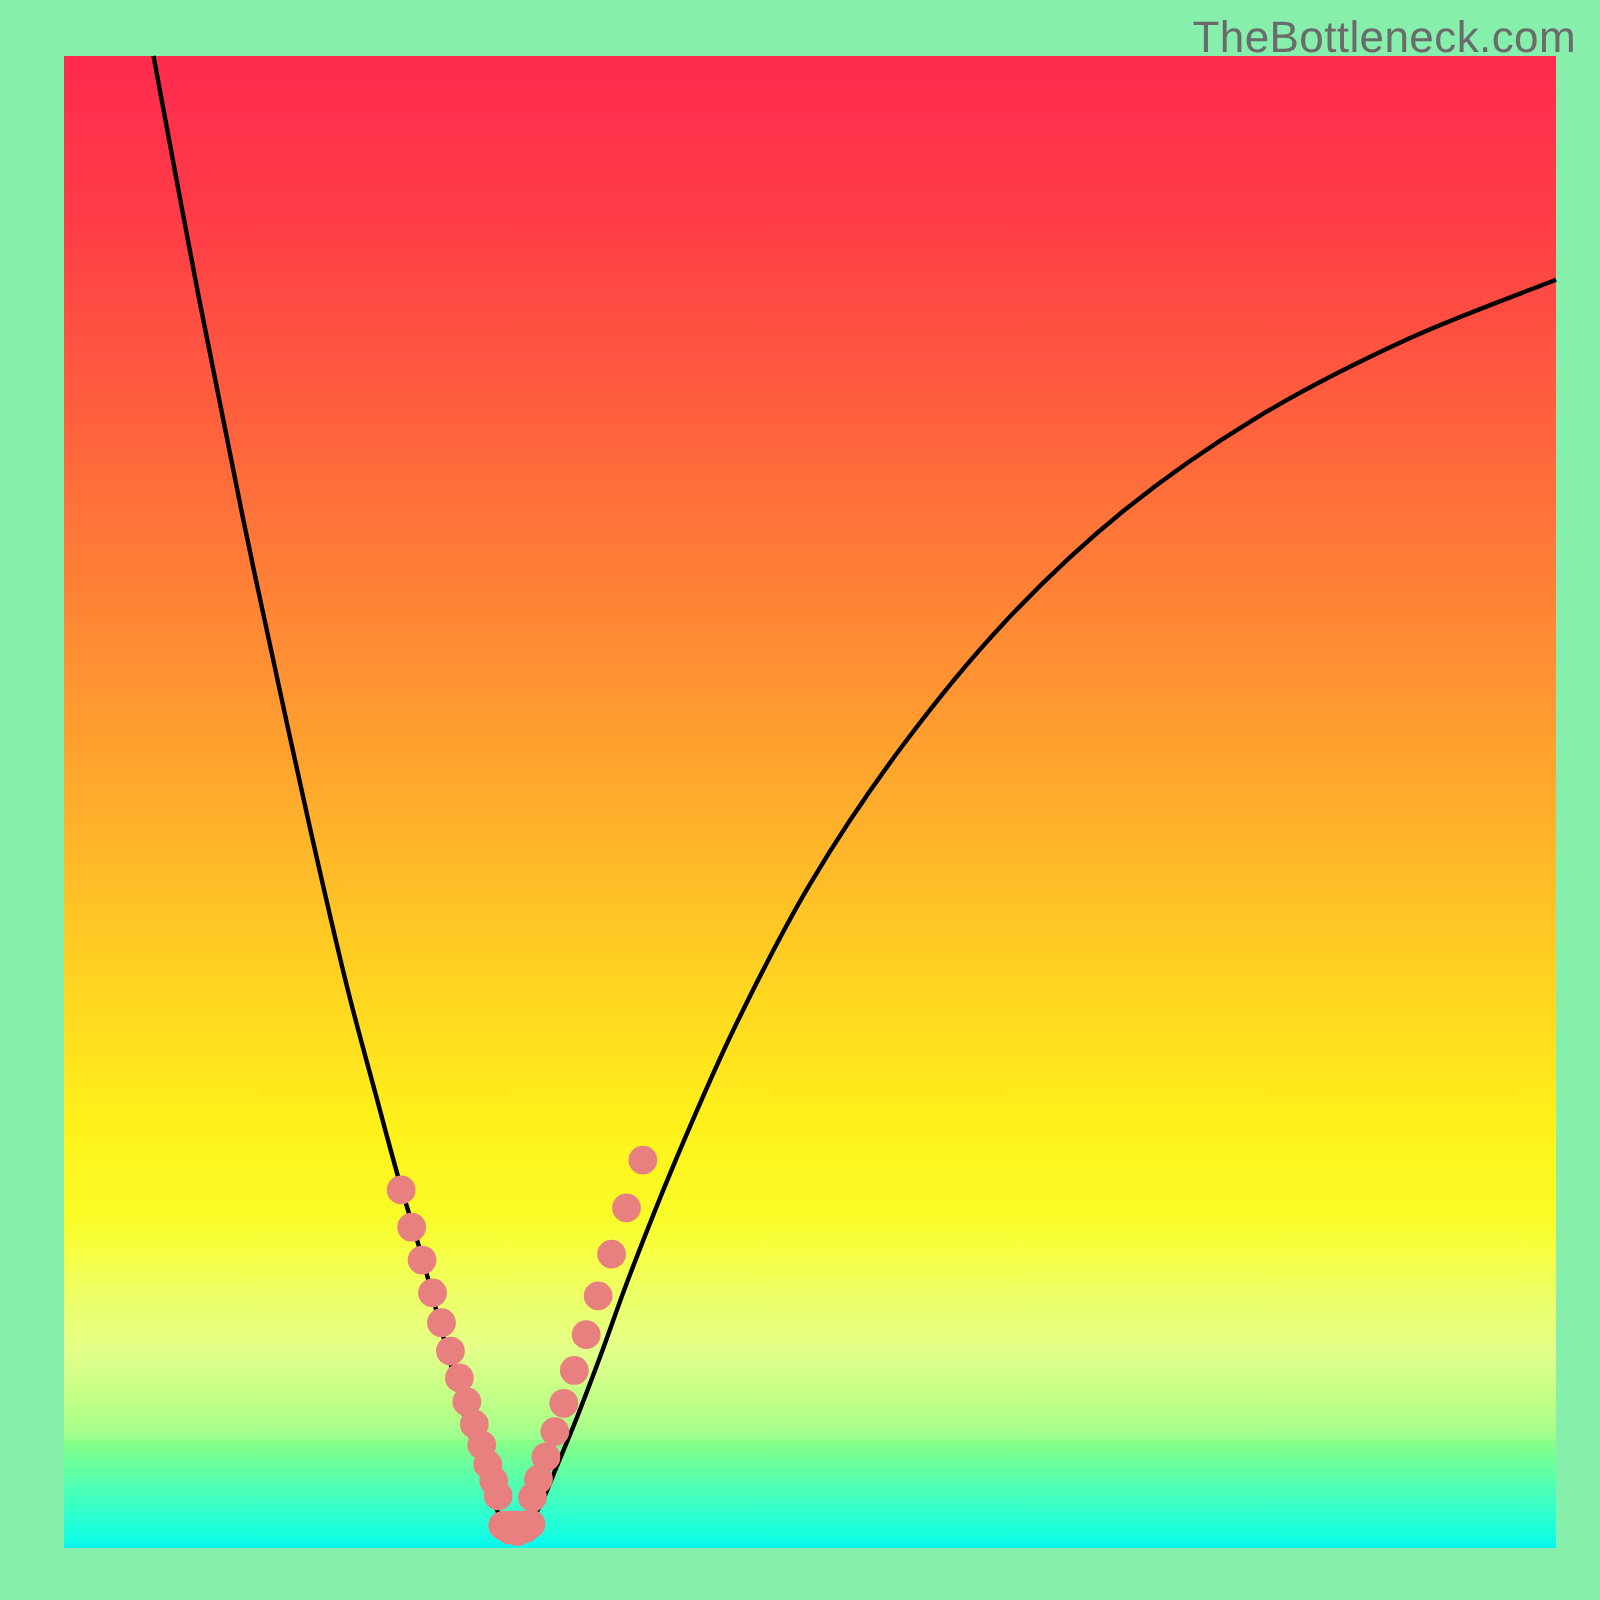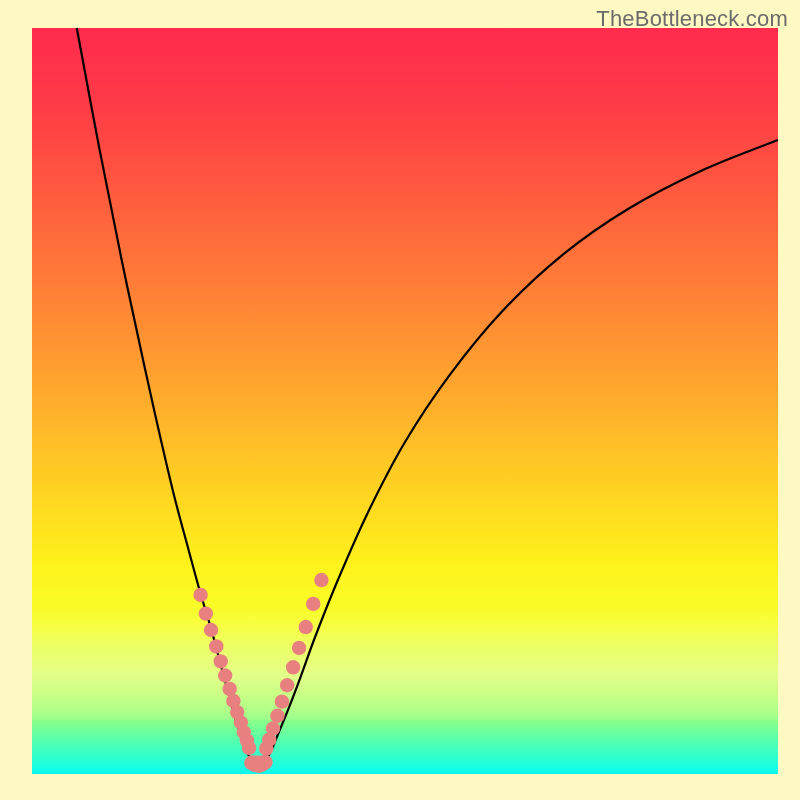--- a/index.html
+++ b/index.html
@@ -8,21 +8,21 @@
     width: 800px;
     height: 800px;
     overflow: hidden;
     background: #000;
     font-family: Arial, Helvetica, sans-serif;
   }
   .frame {
     position: absolute;
     left: 0; top: 0;
     width: 800px; height: 800px;
-    background: #fef9c3;
+    background: #86efac;
     text-decoration: underline;
   }
   .plot-area {
     position: absolute;
     left: 32px;
     top: 28px;
     width: 746px;
     height: 746px;
     background: linear-gradient(to bottom,
       #ff2b4e 0%,

